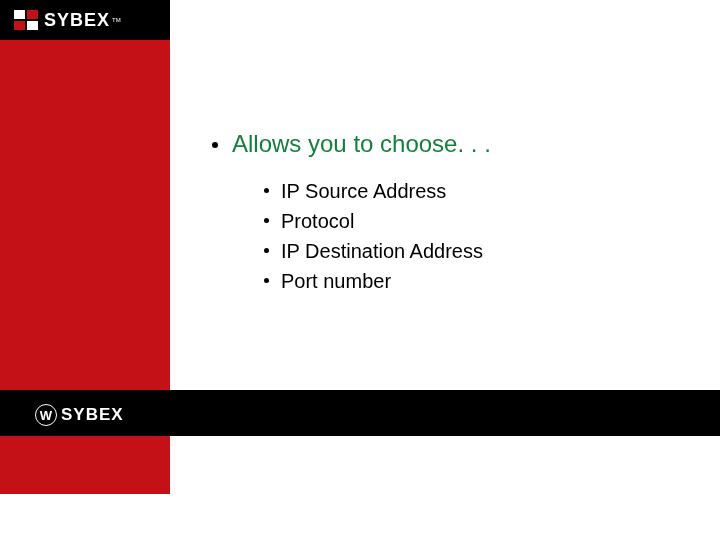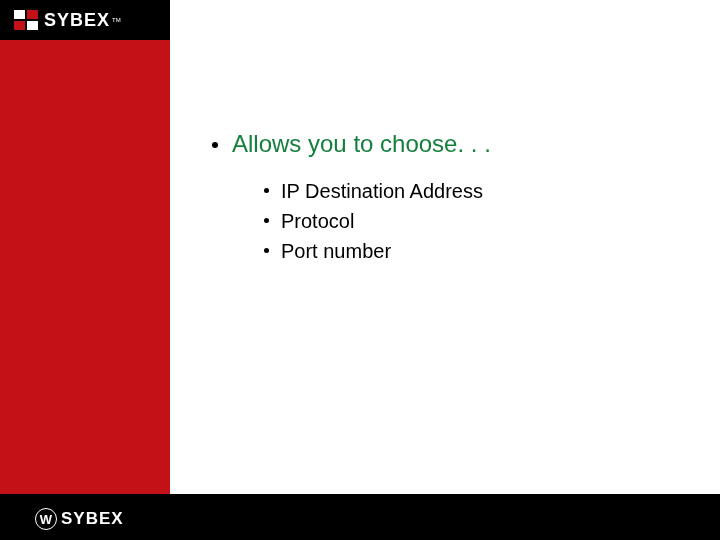--- a/index.html
+++ b/index.html
@@ -7,21 +7,21 @@
     padding: 0;
     width: 720px;
     height: 540px;
     font-family: Arial, Helvetica, sans-serif;
     background: #ffffff;
     overflow: hidden;
   }
   .slide {
     position: relative;
     width: 720px;
-    height: 540px;
+    height: 436px;
     background: #ffffff;
   }
   .sidebar {
     position: absolute;
     left: 0;
     top: 0;
     width: 170px;
     height: 494px;
     background: #c41017;
   }
@@ -162,25 +162,29 @@
   <div class="content">
     <div class="bullet-row">
       <div class="bullet-dot"></div>
       <div>Allows you to choose. . .</div>
     </div>
   </div>
 
   <div class="subcontent">
     <div class="sub-row">
       <div class="sub-dot"></div>
-      <div>IP Destination Address</div>
+      <div>IP Source Address</div>
     </div>
     <div class="sub-row">
       <div class="sub-dot"></div>
       <div>Protocol</div>
+    </div>
+    <div class="sub-row">
+      <div class="sub-dot"></div>
+      <div>IP Destination Address</div>
     </div>
     <div class="sub-row">
       <div class="sub-dot"></div>
       <div>Port number</div>
     </div>
   </div>
 
   <div class="bottom-bar"></div>
 
   <div class="logo-bottom">

